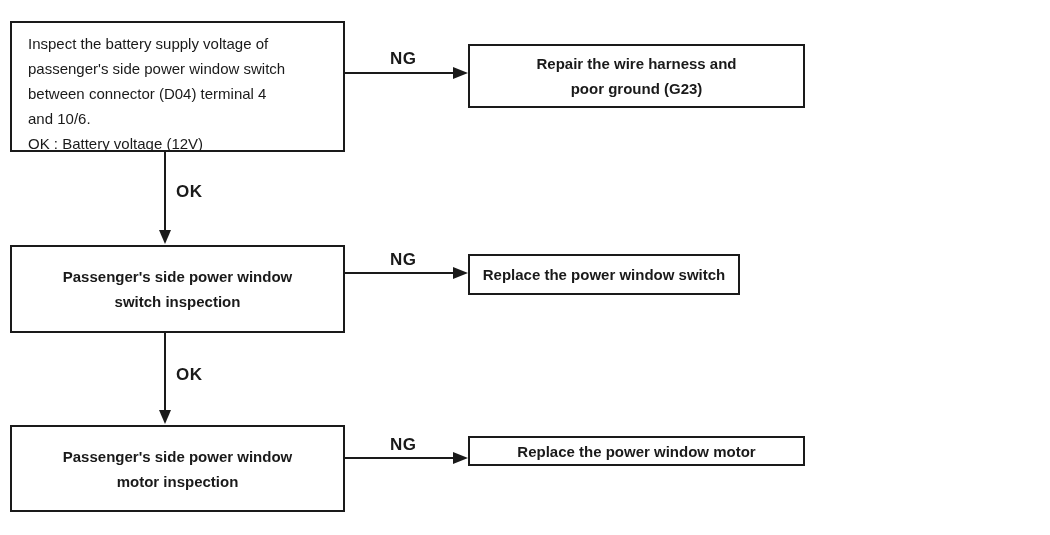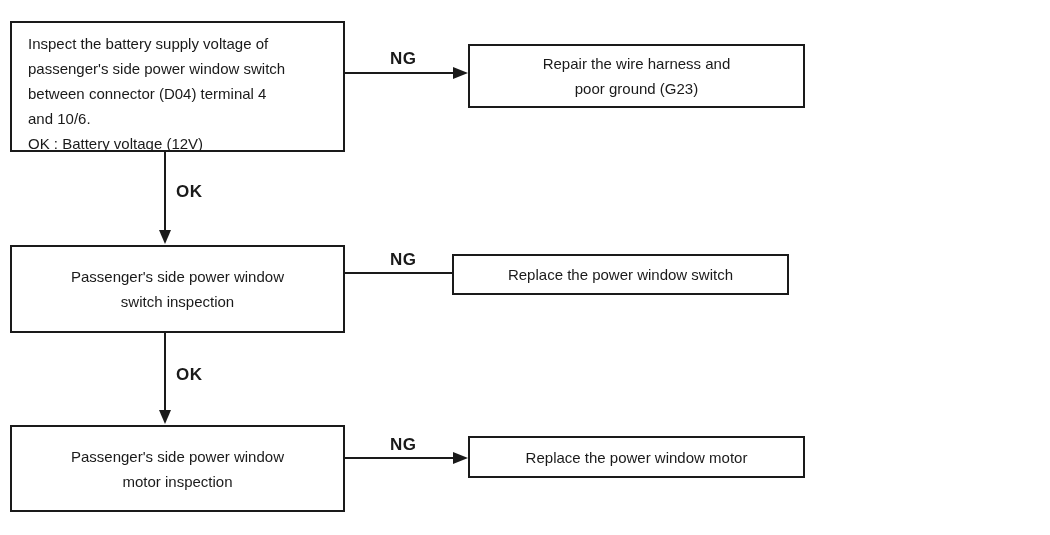--- a/index.html
+++ b/index.html
@@ -28,20 +28,21 @@
   .box.step-detail {
     text-align: left;
     padding: 8px 14px 8px 16px;
   }
   .box.centered {
     display: flex;
     align-items: center;
     justify-content: center;
     text-align: center;
     padding: 2px 8px;
+    font-weight: bold;
   }
   .hline {
     position: absolute;
     height: 2px;
     background: #1a1a1a;
   }
   .vline {
     position: absolute;
     width: 2px;
     background: #1a1a1a;
@@ -91,28 +92,28 @@
   <div class="arrow-down" style="left:159px; top:230px;"></div>
   <div class="edge-label" style="left:176px; top:182px;">OK</div>
 
   <div class="box centered" style="left:10px; top:245px; width:335px; height:88px;">Passenger's side power window
 switch inspection</div>
 
   <div class="hline" style="left:345px; top:272px; width:110px;"></div>
   <div class="arrow-right" style="left:453px; top:267px;"></div>
   <div class="edge-label" style="left:390px; top:250px;">NG</div>
 
-  <div class="box centered" style="left:452px; top:254px; width:337px; height:41px;">Replace the power window switch</div>
+  <div class="box centered" style="left:468px; top:254px; width:272px; height:41px;">Replace the power window switch</div>
 
   <div class="vline" style="left:164px; top:333px; height:77px;"></div>
   <div class="arrow-down" style="left:159px; top:410px;"></div>
   <div class="edge-label" style="left:176px; top:365px;">OK</div>
 
   <div class="box centered" style="left:10px; top:425px; width:335px; height:87px;">Passenger's side power window
 motor inspection</div>
 
   <div class="hline" style="left:345px; top:457px; width:110px;"></div>
   <div class="arrow-right" style="left:453px; top:452px;"></div>
   <div class="edge-label" style="left:390px; top:435px;">NG</div>
 
-  <div class="box centered" style="left:468px; top:436px; width:337px; height:42px;">Replace the power window motor</div>
+  <div class="box centered" style="left:468px; top:436px; width:337px; height:30px;">Replace the power window motor</div>
 
 </div>
 
 </body></html>

